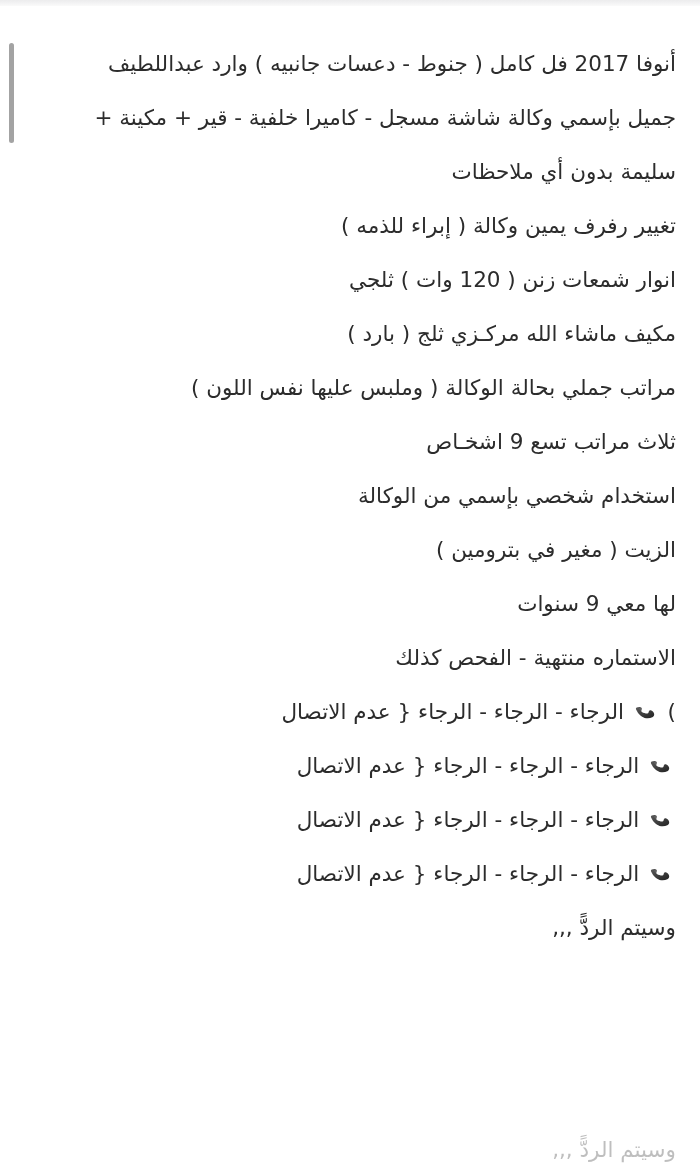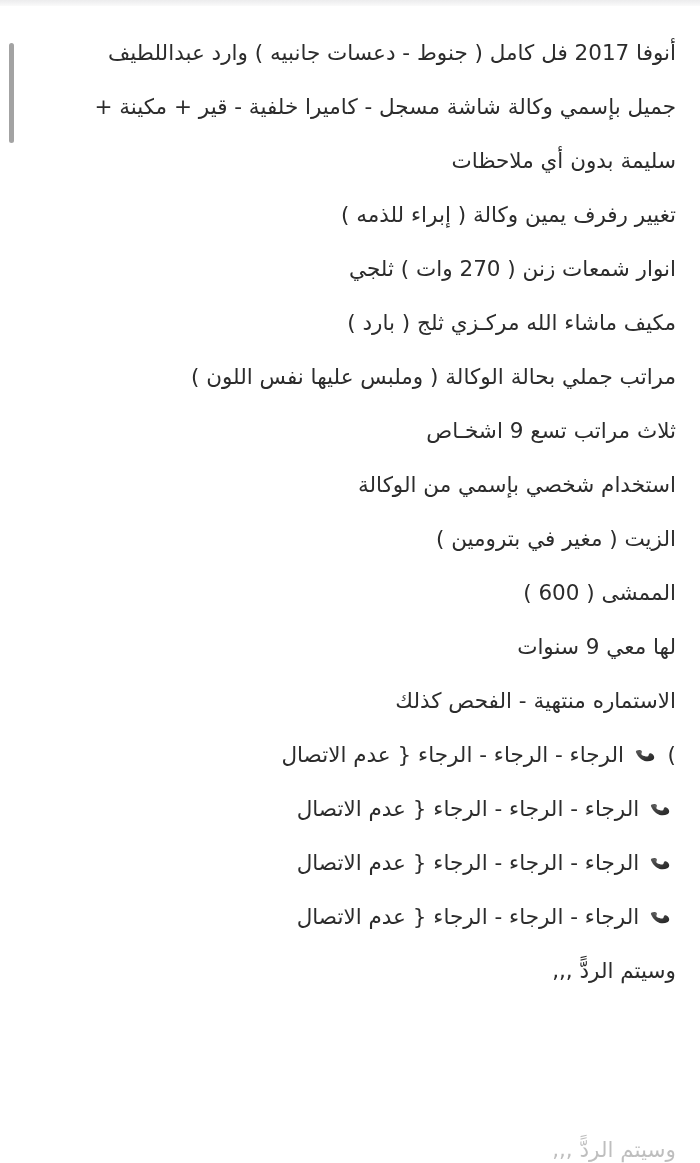--- a/index.html
+++ b/index.html
@@ -45,21 +45,21 @@
     width: 5px;
     height: 100px;
     border-radius: 3px;
     background: #a3a3a3;
     z-index: 5;
   }
 
   
   .content {
     position: absolute;
-    top: 0;
+    top: 11px;
     right: 0;
     width: 575px;
     padding: 26px 24px 0 24px;
     direction: rtl;
     text-align: right;
     z-index: 2;
   }
 
   .line {
     color: #2c2c2c;
@@ -102,27 +102,26 @@
 <div class="scrollbar-track">
   <div class="scrollbar-thumb"></div>
 </div>
 
 <div class="content">
 
   <div class="line">أنوفا 2017 فل كامل ( جنوط - دعسات جانبيه ) وارد عبداللطيف</div>
   <div class="line">جميل بإسمي وكالة شاشة مسجل - كاميرا خلفية - قير + مكينة +</div>
   <div class="line">سليمة بدون أي ملاحظات</div>
   <div class="line">تغيير رفرف يمين وكالة ( إبراء للذمه )</div>
-  <div class="line">انوار شمعات زنن ( 270 وات ) ثلجي</div>
+  <div class="line">انوار شمعات زنن ( 120 وات ) ثلجي</div>
   <div class="line">مكيف ماشاء الله مركـزي ثلج ( بارد )</div>
   <div class="line">مراتب جملي بحالة الوكالة ( وملبس عليها نفس اللون )</div>
   <div class="line">ثلاث مراتب تسع 9 اشخـاص</div>
   <div class="line">استخدام شخصي بإسمي من الوكالة</div>
   <div class="line">الزيت ( مغير في بترومين )</div>
-  <div class="line">الممشى ( 600 )</div>
   <div class="line">لها معي 9 سنوات</div>
   <div class="line">الاستماره منتهية - الفحص كذلك</div>
 
   <div class="line">
     <span>)</span>
     <span class="phone-icon">
       <svg width="22" height="22" viewBox="0 0 64 64" aria-hidden="true">
         <defs>
           <linearGradient id="pg0" x1="0" y1="0" x2="0" y2="1">
             <stop offset="0" stop-color="#6e6e6e"></stop>

